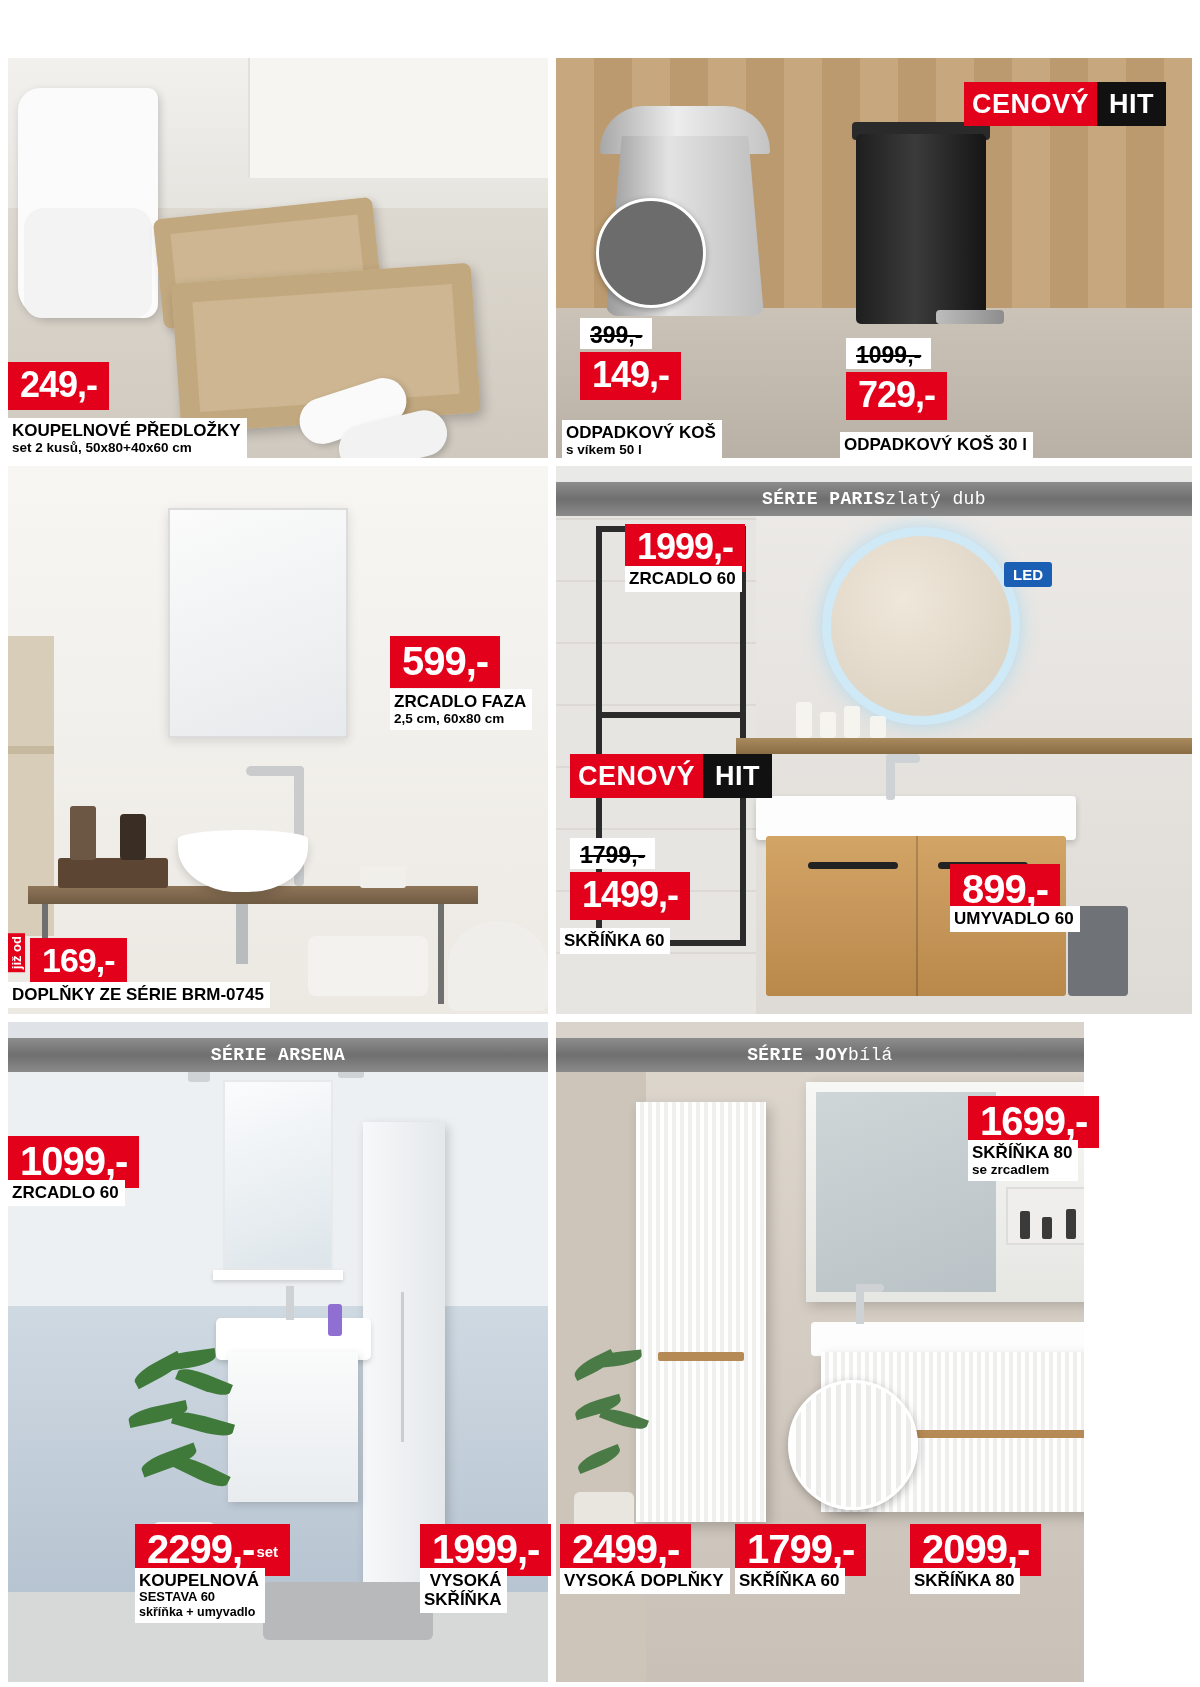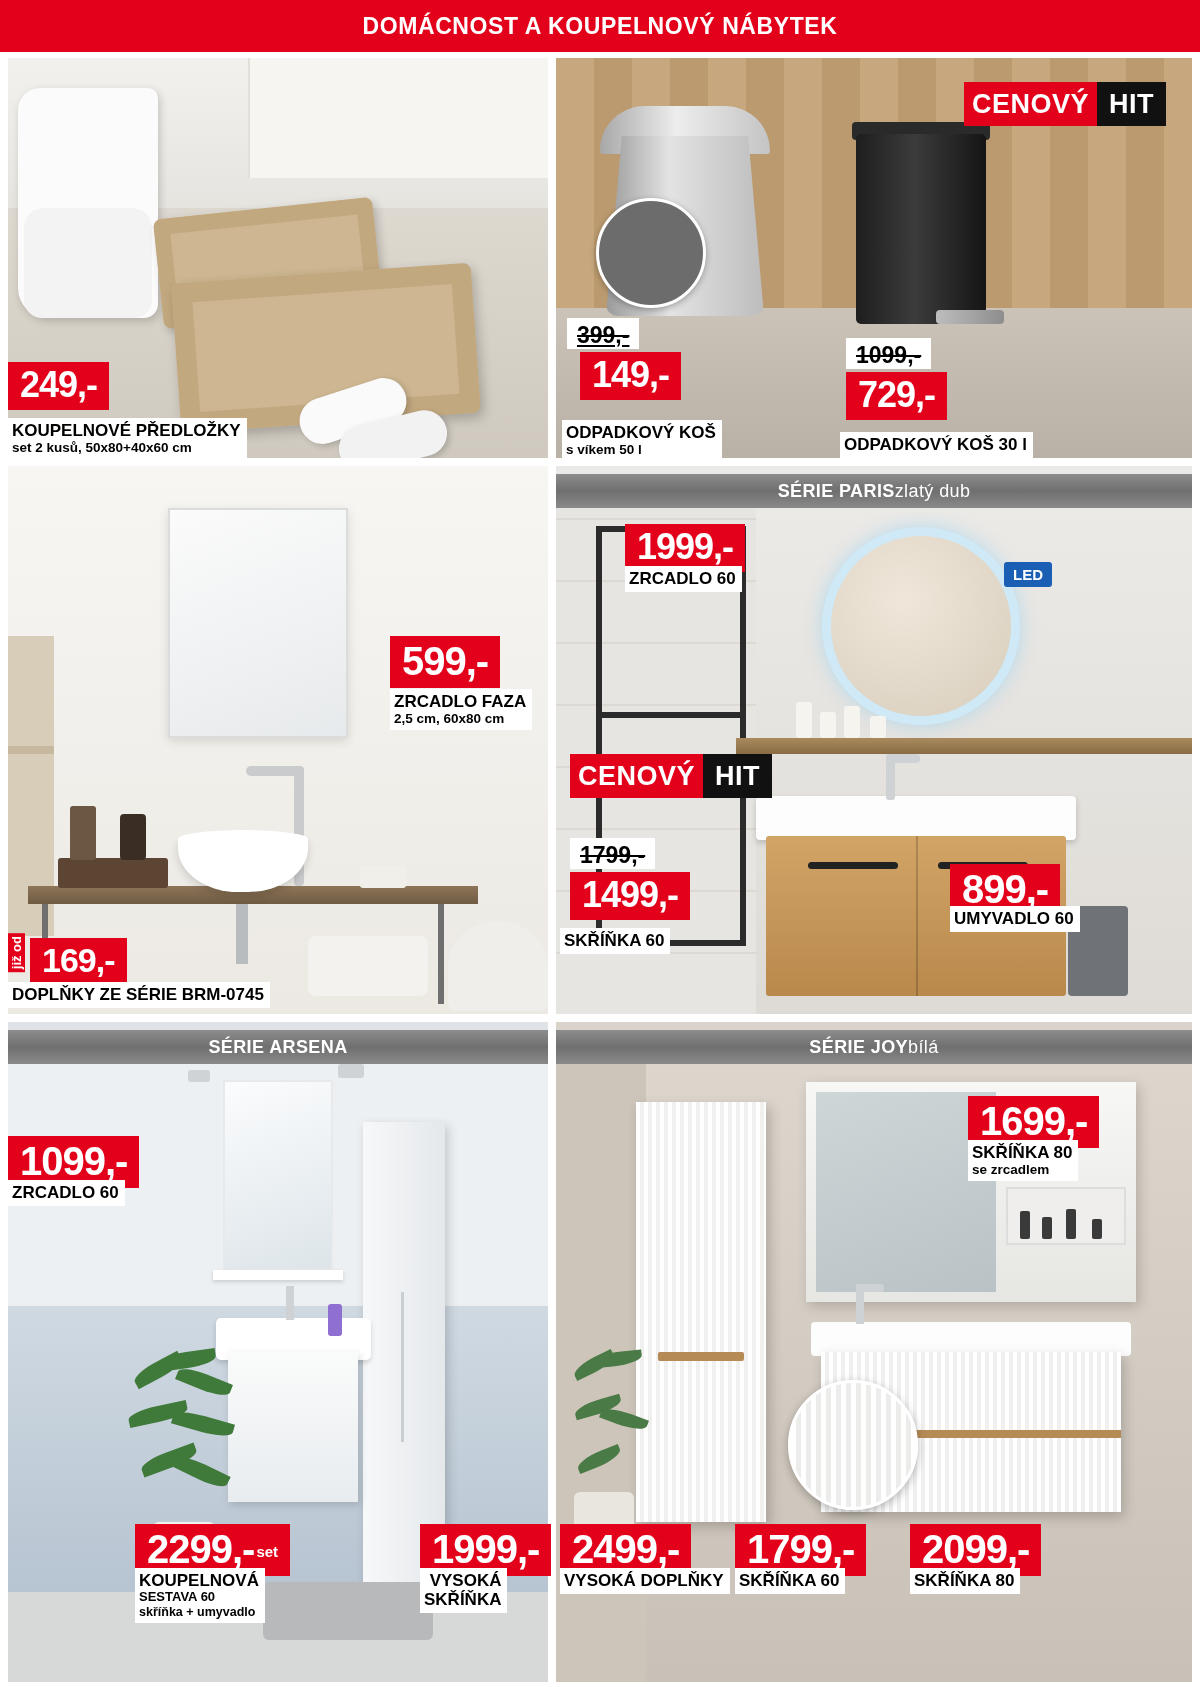--- a/index.html
+++ b/index.html
@@ -56,24 +56,24 @@
     background: #e2001a; color: #fff; font-weight: bold; font-size: 27px;
     display: flex; align-items: center; padding: 0 8px; letter-spacing: .5px;
   }
   .hitbadge .c2 {
     background: #111; color: #fff; font-weight: bold; font-size: 27px;
     display: flex; align-items: center; padding: 0 12px; letter-spacing: .5px;
   }
 
   
   .seriesbar {
-    position: absolute; left: 0; top: 8px; width: 100%; height: 34px;
+    position: absolute; left: 0; top: 16px; width: 100%; height: 34px;
     background: linear-gradient(180deg,#8d8d8d 0%, #6f6f6f 50%, #8a8a8a 100%);
     color: #fff; display: flex; align-items: center; justify-content: center;
-    font-size: 18px; font-weight: bold; letter-spacing: .4px;
+    font-size: 18px; font-weight: bold; letter-spacing: .4px; font-family: Liberation Mono, monospace;
   }
   .seriesbar .thin { font-weight: normal; }
 
   .ledbadge {
     position: absolute; background: #1a5fb4; color: #fff; font-weight: bold;
     font-size: 15px; padding: 4px 9px; border-radius: 3px;
   }
   .setmark { font-size: 15px; vertical-align: super; margin-left: 2px; }
   .jizod {
     position: absolute; background: #e2001a; color: #fff; font-weight: bold;
@@ -187,21 +187,21 @@
   .p5 .vanity{position:absolute;left:220px;top:330px;width:130px;height:150px;background:linear-gradient(180deg,#fafbfb,#e8ecef);box-shadow:2px 3px 8px rgba(0,0,0,.15);}
   .p5 .basin{position:absolute;left:208px;top:296px;width:155px;height:42px;background:#fff;border-radius:5px;box-shadow:0 3px 5px rgba(0,0,0,.15);}
   .p5 .tap{position:absolute;left:278px;top:264px;width:8px;height:34px;background:#cfd2d4;}
   .p5 .plant{position:absolute;left:120px;top:330px;width:120px;height:230px;}
   .p5 .pot{position:absolute;left:145px;top:500px;width:62px;height:60px;background:#f1f1ef;border-radius:6px 6px 10px 10px;}
   .p5 .leaf{position:absolute;background:#3f7a3a;border-radius:50% 0 50% 0;}
   .p5 .rug{position:absolute;left:255px;top:560px;width:170px;height:58px;background:#b7b9ba;border-radius:6px;}
   .p5 .bottle{position:absolute;left:320px;top:282px;width:14px;height:32px;background:#8f6fd2;border-radius:3px;}
 
   
-  .p6 { left: 556px; top: 1022px; width: 636px; height: 660px; background:#d9d3cc; }
+  .p6 { left: 556px; top: 1022px; width: 528px; height: 660px; background:#d9d3cc; }
   .p6 .wall{position:absolute;left:0;top:34px;right:0;bottom:0;background:linear-gradient(180deg,#ddd6cd,#c9c1b7);}
   .p6 .wallStripe{position:absolute;left:0;top:34px;width:90px;bottom:0;background:#cdc5ba;}
   .p6 .tallcab{position:absolute;left:80px;top:80px;width:130px;height:420px;
      background:repeating-linear-gradient(90deg,#ffffff 0 4px,#f0f0ee 4px 8px);box-shadow:4px 5px 12px rgba(0,0,0,.2);}
   .p6 .tallcab:after{content:"";position:absolute;left:22px;top:250px;width:86px;height:9px;background:#b68a55;border-radius:2px;}
   .p6 .mircab{position:absolute;left:250px;top:60px;width:330px;height:220px;
      background:linear-gradient(180deg,#f7f7f5,#e6e6e3);box-shadow:3px 4px 12px rgba(0,0,0,.18);}
   .p6 .mircab .glass{position:absolute;left:10px;top:10px;width:180px;height:200px;background:linear-gradient(160deg,#cfd6d8,#b9c2c6);}
   .p6 .mircab .open{position:absolute;left:200px;top:105px;width:120px;height:58px;background:#efeeec;border:2px solid #ddd;}
   .p6 .mircab .open i{position:absolute;bottom:4px;width:10px;height:28px;background:#3a3a3a;border-radius:2px;}
@@ -217,23 +217,20 @@
   .p6 .pot{position:absolute;left:18px;top:470px;width:60px;height:56px;background:#e9e5df;border-radius:6px;}
   .p6 .leaf{position:absolute;background:#4a7a46;border-radius:60% 0 60% 0;}
 
   
 </style>
 </head>
 <body>
 
 <div class="page">
 
-  <div class="header">
-    <div class="header-title">DOMÁCNOST A KOUPELNOVÝ NÁBYTEK</div>
-  </div>
 
   <div class="panel p1">
     <div class="scene">
       <div class="wall"></div>
         <div class="floor"></div>
       <div class="tub"></div>
         <div class="toilet"></div>
       <div class="mat1"></div>
         <div class="mat2"></div>
       <div class="slip1"></div>
@@ -258,21 +255,21 @@
       <div class="bin2lid"></div>
         <div class="bin2"></div>
         <div class="pedal"></div>
     </div>
   </div>
   <div class="hitbadge" style="left:964px; top:82px;">
     <div class="c1">CENOVÝ</div>
     <div class="c2">HIT</div>
   </div>
 
-  <div class="oldbox" style="left:567px; top:318px;text-decoration:underline;">
+  <div class="oldbox" style="left:580px; top:318px;">
     <span class="oldprice">399,-</span>
   </div>
   <div class="tag big" style="left:580px; top:352px;">
     <span class="cur">149,-</span>
   </div>
   <div class="label" style="left:562px; top:420px;">
     <span>ODPADKOVÝ KOŠ</span>
     <span class="sub">s víkem 50 l</span>
   </div>
 

